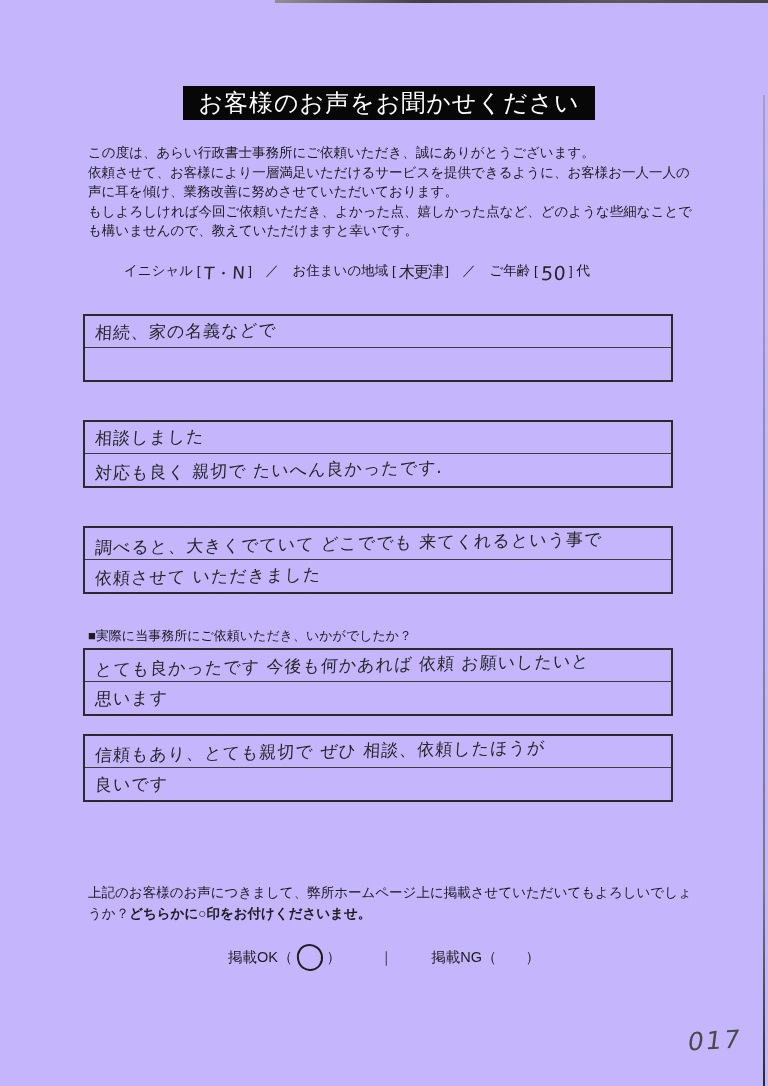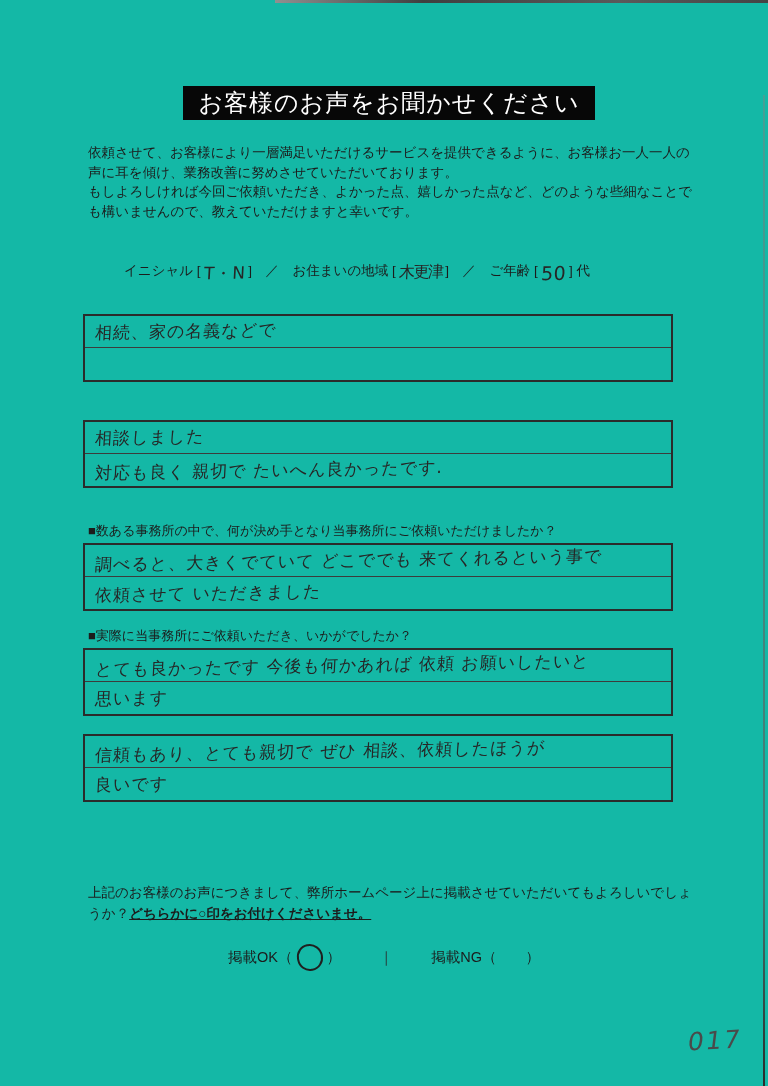--- a/index.html
+++ b/index.html
@@ -1,18 +1,18 @@
 <!DOCTYPE html>
 <html lang="ja"><head>
 <meta charset="utf-8">
 <style>
   html,body { margin:0; padding:0; background:#e8e8e8; }
   .page {
     position:relative; width:768px; height:1086px; margin:0 auto;
-    background:#14b8a6; overflow:hidden;
+    background:#c4b5fd; overflow:hidden;
     font-family:"Liberation Sans", sans-serif; color:#1c1c1c;
   }
   
   .scan-top-edge { position:absolute; top:0; left:275px; width:493px; height:3px;
     background:linear-gradient(90deg,#909090,#3f3f3f 30%,#5a5a5a 70%,#444); }
   .scan-right-edge { position:absolute; top:95px; right:3px; width:2px; height:991px;
     background:linear-gradient(180deg, rgba(130,130,130,.45), rgba(90,90,90,.7) 80%, #2a2a2a); }
   
   .banner { position:absolute; left:183px; top:86px; width:412px; height:34px;
     background:#070707; color:#ffffff; display:flex; align-items:center; justify-content:center;
@@ -35,21 +35,21 @@
   .qlabel { font-size:13px; line-height:17px; margin-left:5px; white-space:nowrap; }
   .qbox { margin-top:4px; border:2px solid #2b2b2b; background:transparent; }
   .qrow { height:32px; display:flex; align-items:center; padding:0 10px; box-sizing:border-box; }
   .qrow.first { border-bottom:1px solid #3c3c3c; }
   .qrow .hand { font-size:17px; white-space:nowrap; letter-spacing:1px; }
   
   .thanks { position:absolute; left:0; top:840px; width:768px; text-align:center;
     font-weight:bold; font-size:17.5px; letter-spacing:.5px; }
   .permission { position:absolute; left:88px; top:882px; width:612px;
     font-size:13.5px; line-height:21px; }
-  .permission .bold { font-weight:bold;text-decoration:underline; }
+  .permission .bold { font-weight:bold; }
   .choices { position:absolute; left:0; top:944px; width:768px;
     display:flex; align-items:center; justify-content:center; gap:38px;
     font-size:14.5px; }
   .choice { display:flex; align-items:center; white-space:pre; }
   .ok-circle { display:inline-block; width:22px; height:23px; margin:0 4px;
     border:2.5px solid #1f1f1f; border-radius:48% 52% 50% 50%;
     transform:rotate(-10deg); }
   .divider { color:#2a2a2a; }
   .pagenum { position:absolute; left:688px; top:1026px; font-size:25px; color:#4a4a4a;
     font-family:"DejaVu Sans", sans-serif; transform:skewX(-10deg) rotate(-3deg);
@@ -59,20 +59,21 @@
 <body>
 
 <div class="page">
 
   <div class="scan-top-edge"></div>
   <div class="scan-right-edge"></div>
 
   <div class="banner">お客様のお声をお聞かせください</div>
 
   <div class="intro">
+    <p>この度は、あらい行政書士事務所にご依頼いただき、誠にありがとうございます。</p>
     <p>依頼させて、お客様により一層満足いただけるサービスを提供できるように、お客様お一人一人の声に耳を傾け、業務改善に努めさせていただいております。</p>
     <p>もしよろしければ今回ご依頼いただき、よかった点、嬉しかった点など、どのような些細なことでも構いませんので、教えていただけますと幸いです。</p>
   </div>
 
   <div class="profile">
     <span>イニシャル [</span>
     <span class="hand">T・N</span>
     <span>]　／　お住まいの地域 [</span>
     <span class="hand region">木更津</span>
     <span>]　／　ご年齢 [</span>
@@ -96,21 +97,20 @@
       <div class="qrow first">
         <span class="hand">相談しました</span>
       </div>
       <div class="qrow">
         <span class="hand">対応も良く 親切で たいへん良かったです.</span>
       </div>
     </div>
   </div>
 
   <div class="qblock q3">
-    <div class="qlabel">■数ある事務所の中で、何が決め手となり当事務所にご依頼いただけましたか？</div>
     <div class="qbox">
       <div class="qrow first">
         <span class="hand">調べると、大きくでていて どこででも 来てくれるという事で</span>
       </div>
       <div class="qrow">
         <span class="hand">依頼させて いただきました</span>
       </div>
     </div>
   </div>
 

